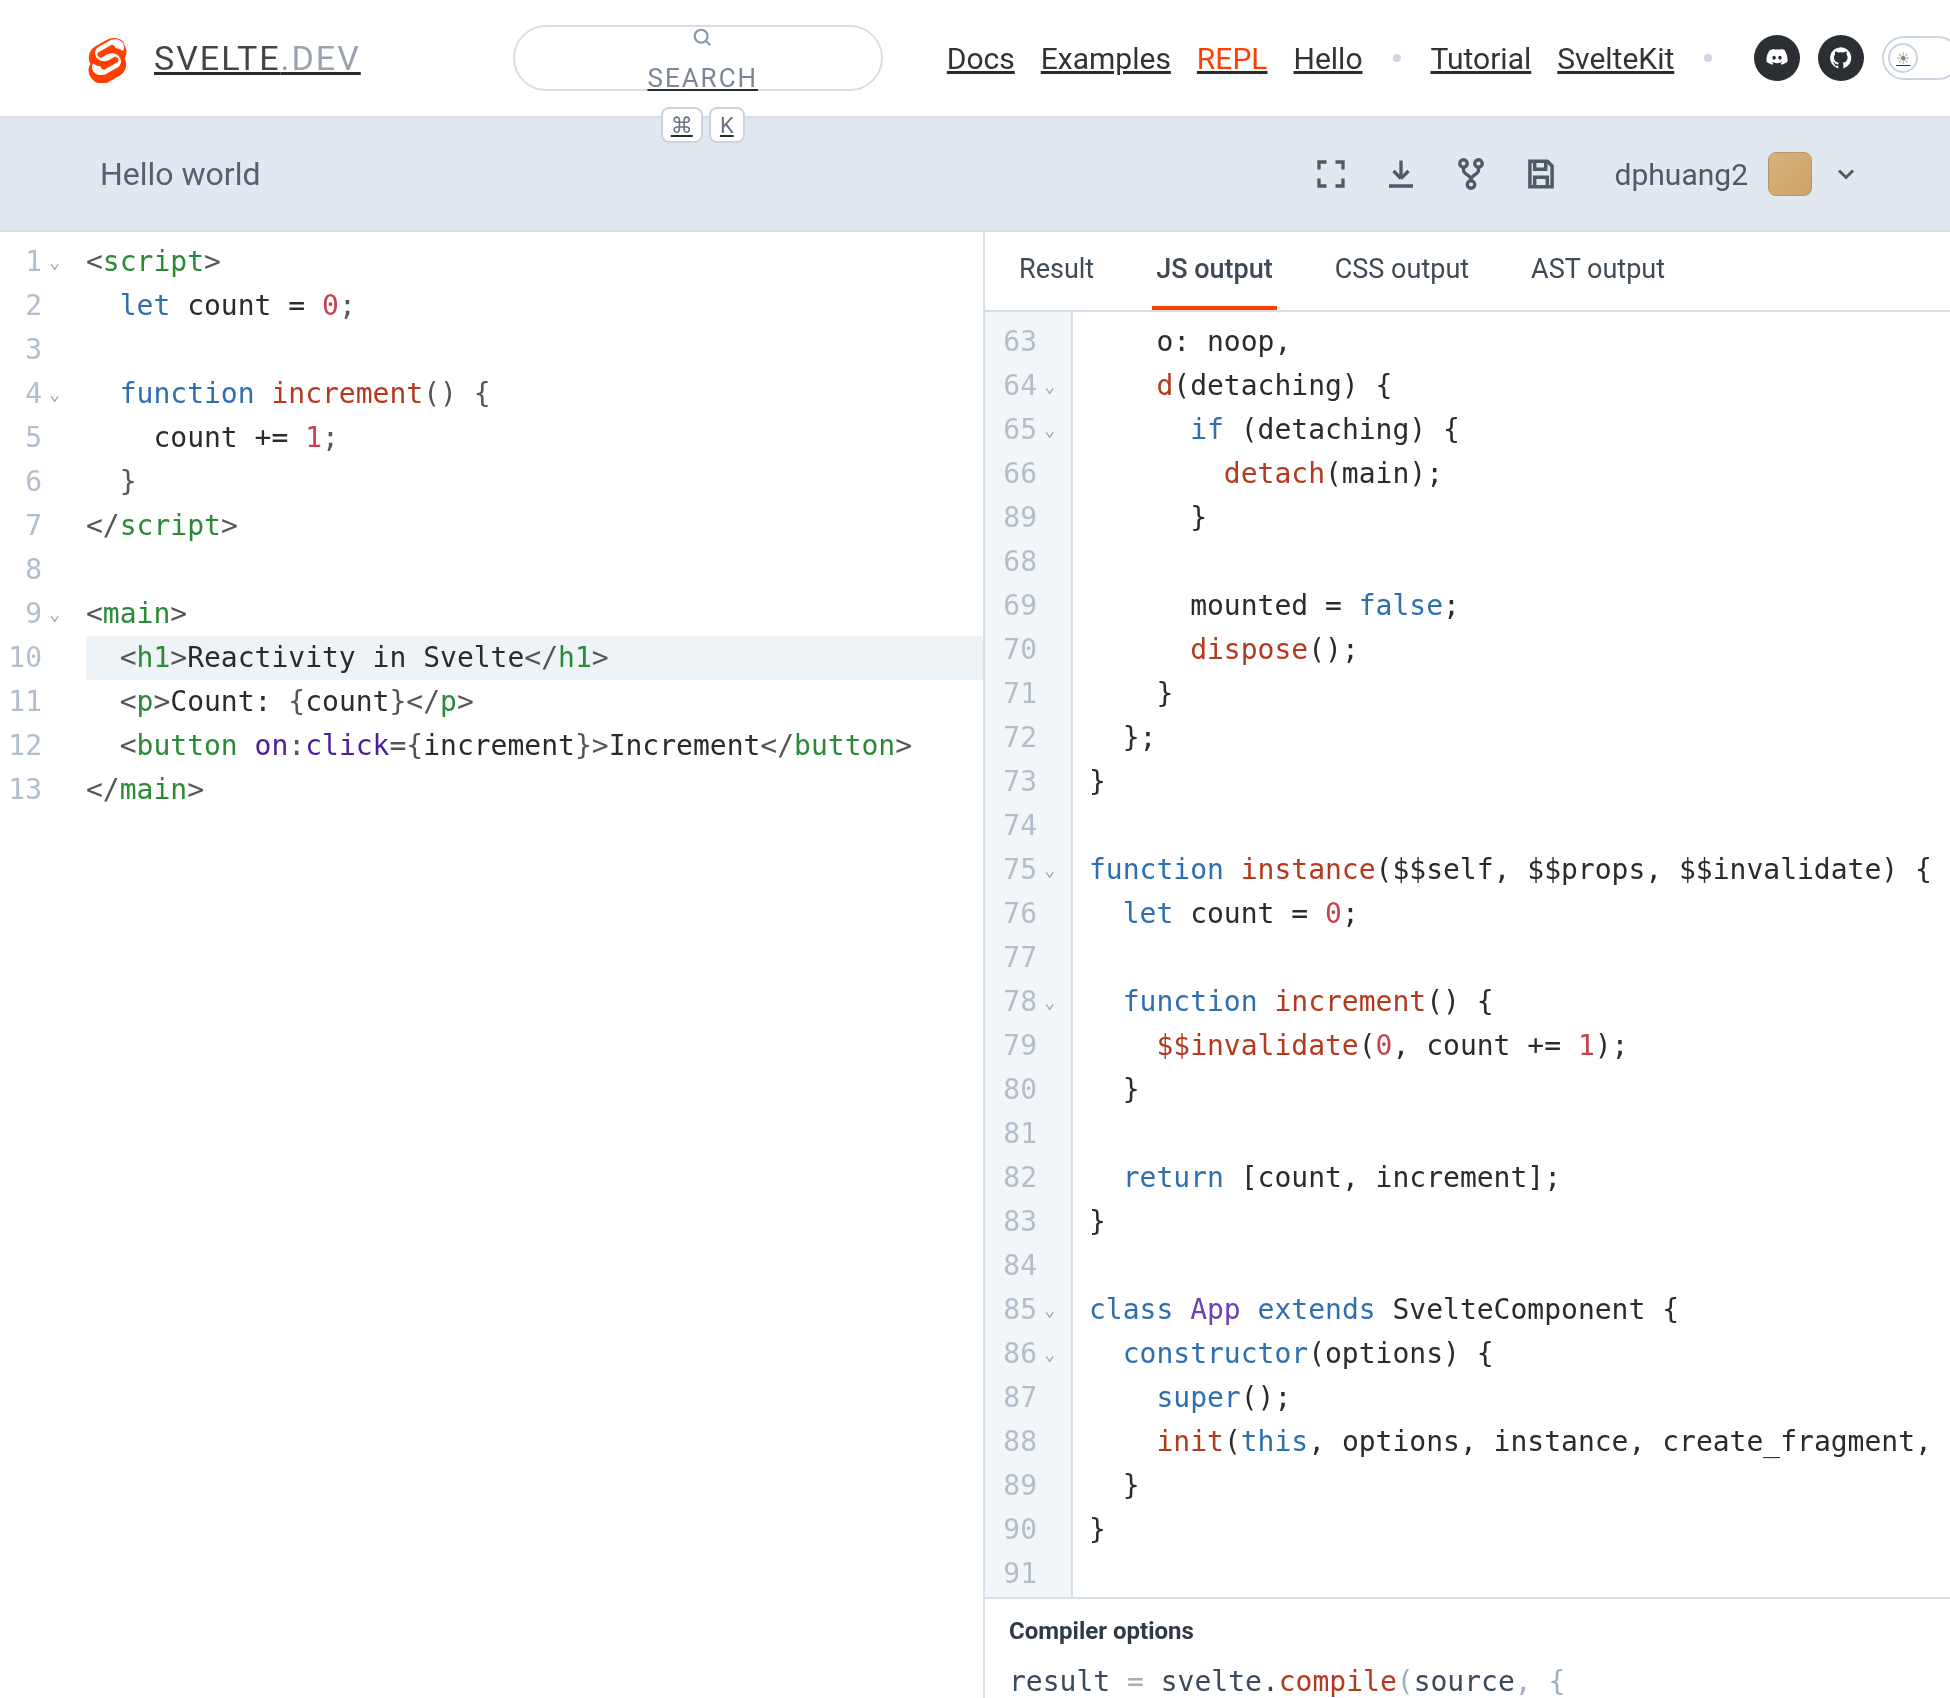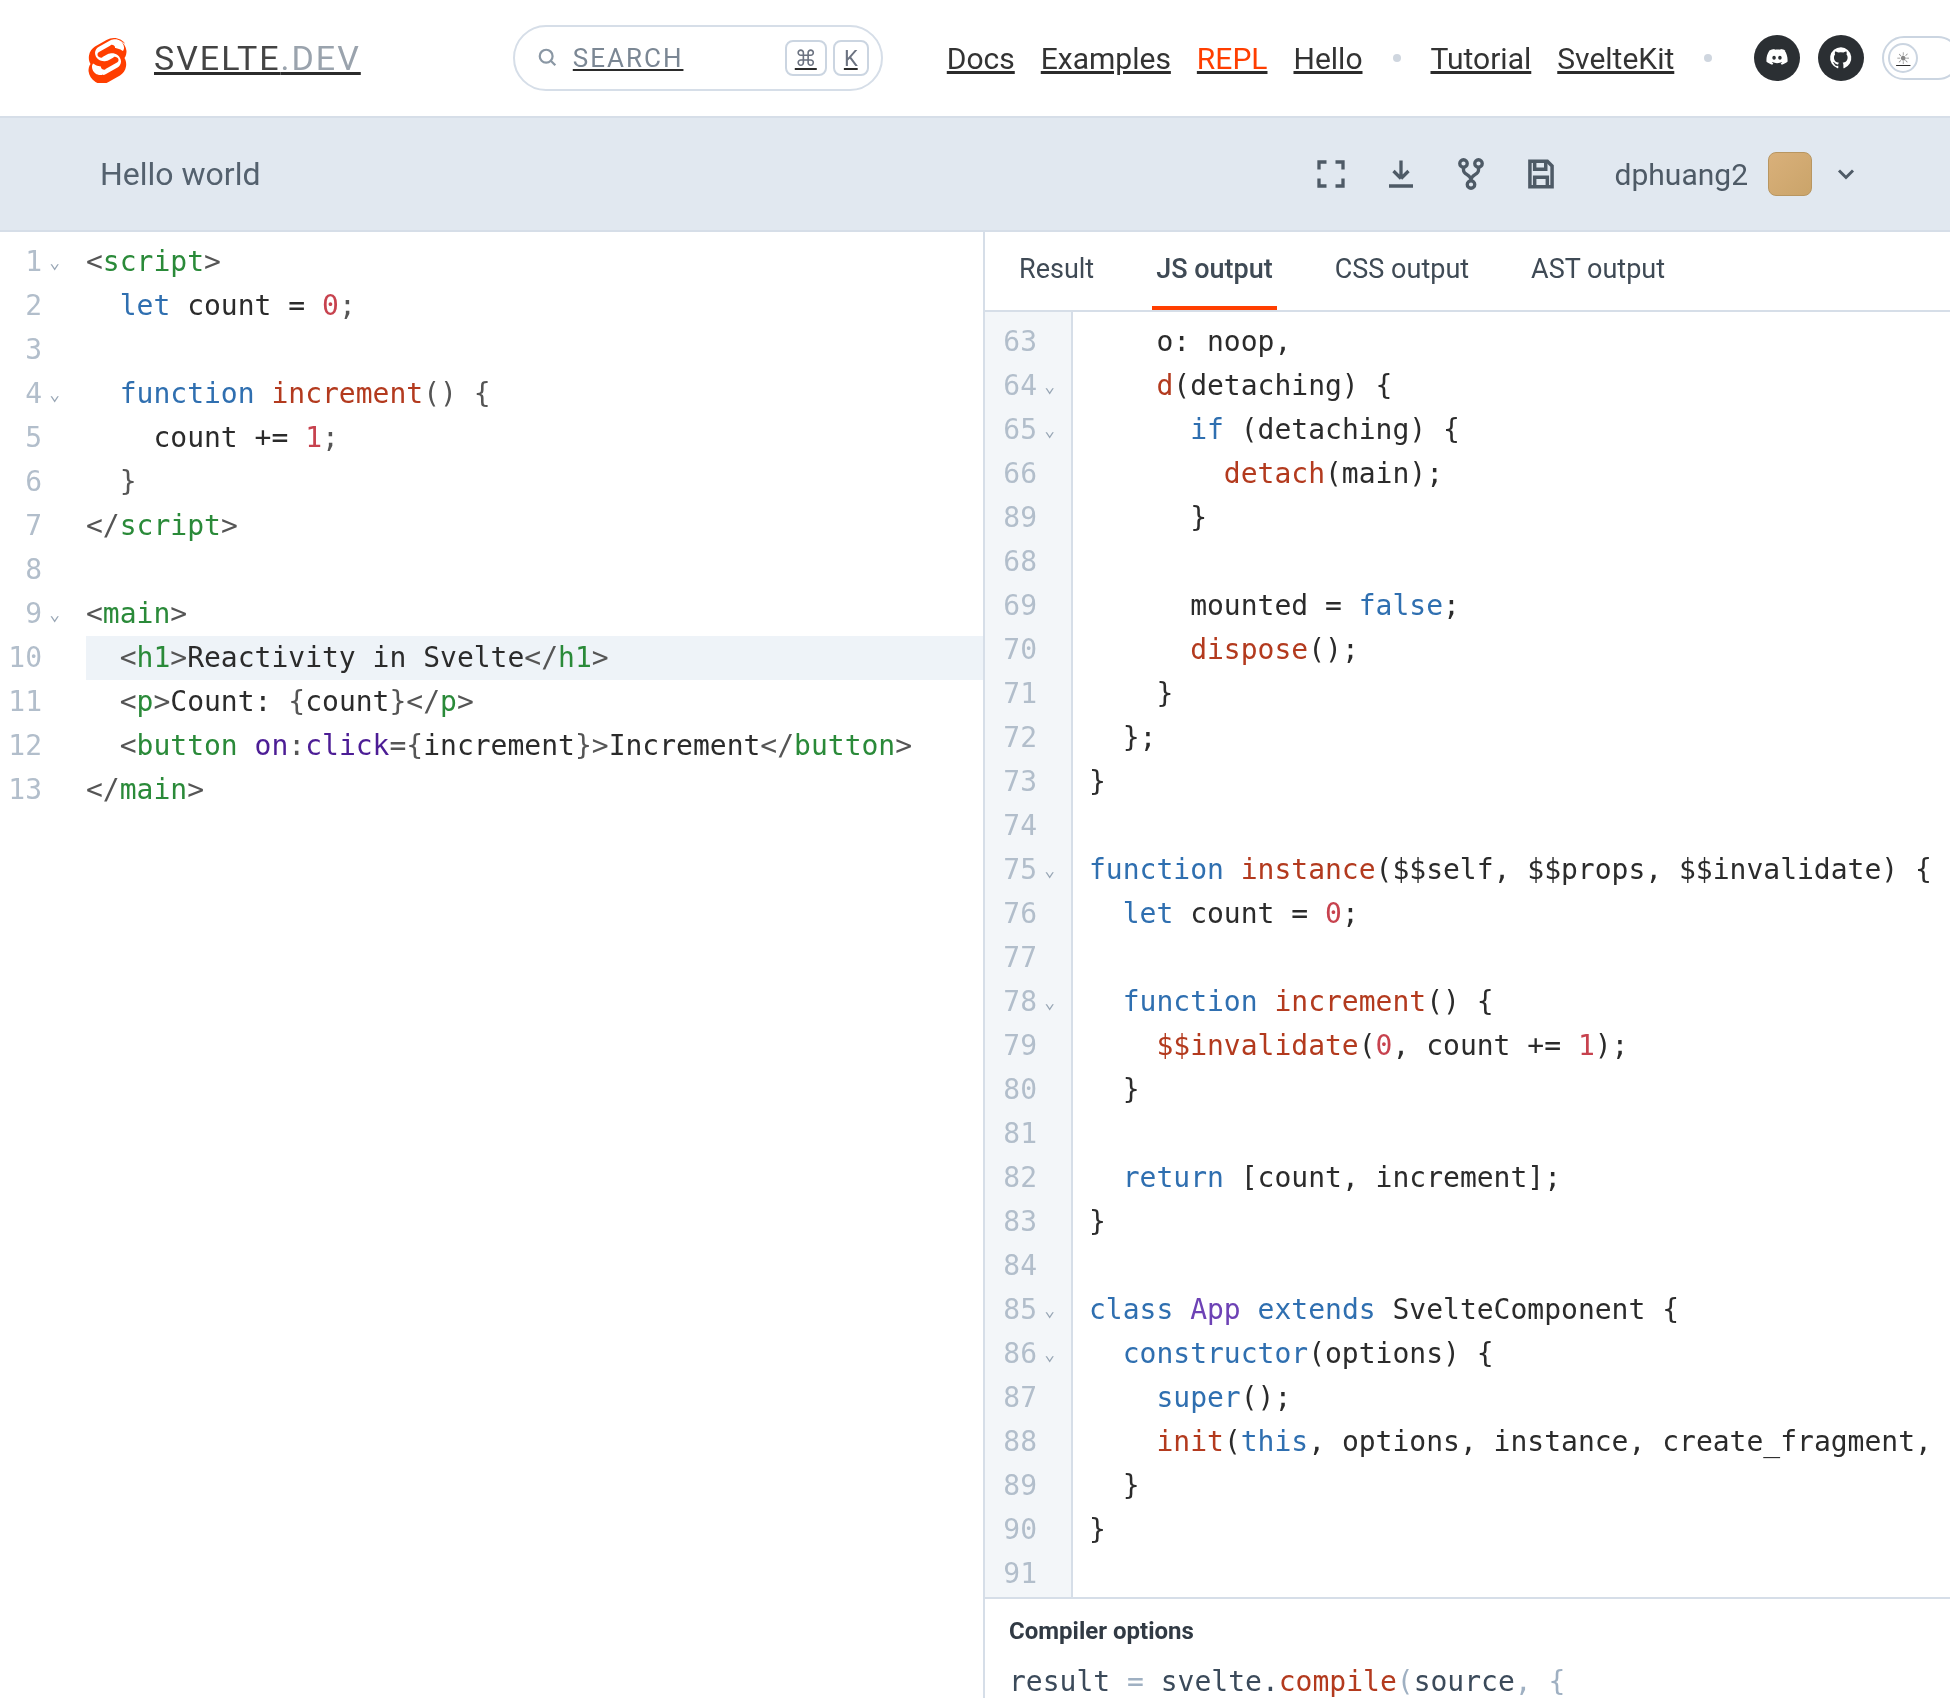--- a/index.html
+++ b/index.html
@@ -49,20 +49,21 @@
   .brand .name .dev{color:#9aa3ad}
   .search-wrap{
     display:flex;align-items:center;
     height:66px;min-width:370px;
     border:2px solid var(--border);
     border-radius:34px;
     padding:0 12px 0 22px;
     margin-left:120px;
     color:#7b8794;
     gap:14px;
+    flex-direction:column;
   }
   .search-wrap .icn{display:flex}
   .search-wrap .ph{flex:1;font-size:26px;letter-spacing:2px}
   .kbd-group{display:flex;gap:6px}
   .kbd{
     display:inline-flex;align-items:center;justify-content:center;
     min-width:36px;height:36px;padding:0 8px;
     border:2px solid var(--gray-300);border-radius:8px;
     font-size:22px;color:#6b7280;background:#fff;
   }

